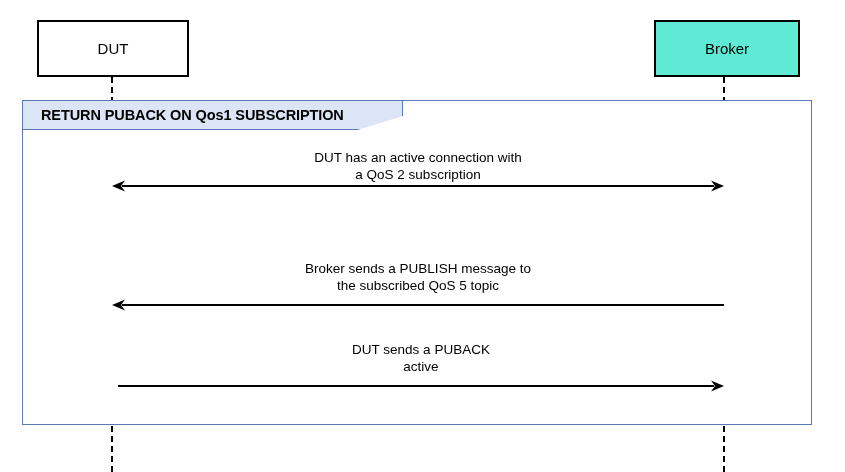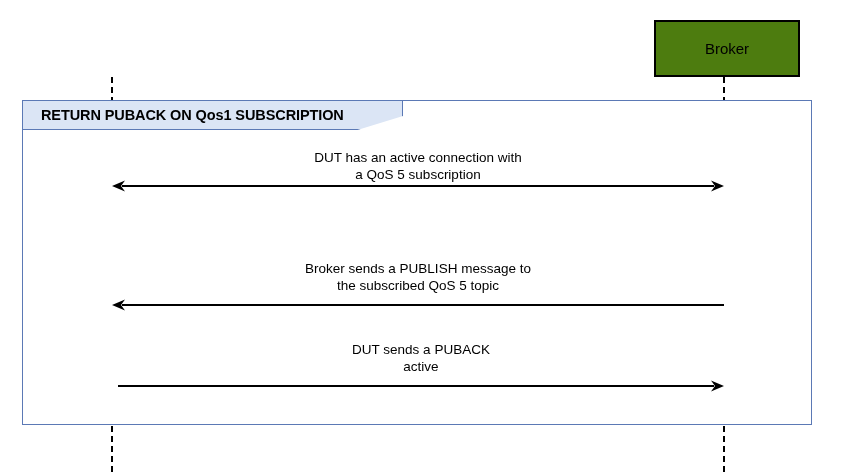--- a/index.html
+++ b/index.html
@@ -89,28 +89,31 @@
 
   <div class="lifeline" id="lifeline-dut" style="left: 111px; top: 77px; height: 395px;"></div>
   <div class="lifeline" id="lifeline-broker" style="left: 723px; top: 77px; height: 395px;"></div>
 
   <div id="fragment-frame" style="left: 22px; top: 100px; width: 790px; height: 325px; border-color: rgb(91, 121, 181); background: rgb(255, 255, 255); padding-left: 7px;">
     <div id="fragment-label-tab" style="left: 0px; top: 0px; width: 380px; height: 29px; background: rgb(219, 229, 245); border-right-color: rgb(91, 121, 181); border-bottom-color: rgb(91, 121, 181);">
       <span class="tab-text">RETURN PUBACK ON Qos1 SUBSCRIPTION</span>
     </div>
   </div>
 
+  <div class="participant-box" id="participant-dut" style="left: 37px; top: 20px; width: 152px; height: 57px; border-color: rgb(0, 0, 0); background: rgb(255, 255, 255);">
+    <span class="participant-label">DUT</span>
+  </div>
 
-  <div class="participant-box" id="participant-broker" style="left: 654px; top: 20px; width: 146px; height: 57px; border-color: rgb(0, 0, 0); background: #4d7c0f;">
+  <div class="participant-box" id="participant-broker" style="left: 654px; top: 20px; width: 146px; height: 57px; border-color: rgb(0, 0, 0); background: #5eead4;">
     <span class="participant-label">Broker</span>
   </div>
 
   <div id="messages-layer">
       <div class="message-text" style="left: 112px; top: 149px; width: 612px;">DUT has an active connection with
-a QoS 5 subscription</div>
+a QoS 2 subscription</div>
       <div class="message-arrow" style="left: 112px; top: 180px; width: 612px;">
         <svg width="612" height="12" viewBox="0 0 612 12">
           <line x1="10" y1="6" x2="602" y2="6" stroke="#000000" stroke-width="1.8"></line>
           <polygon points="0,6 13,0.5 9,6 13,11.5" fill="#000000"></polygon>
           <polygon points="612,6 599,0.5 603,6 599,11.5" fill="#000000"></polygon>
         </svg>
       </div>
       <div class="message-text" style="left: 112px; top: 260px; width: 612px;">Broker sends a PUBLISH message to
 the subscribed QoS 5 topic</div>
       <div class="message-arrow" style="left: 112px; top: 299px; width: 612px;">

